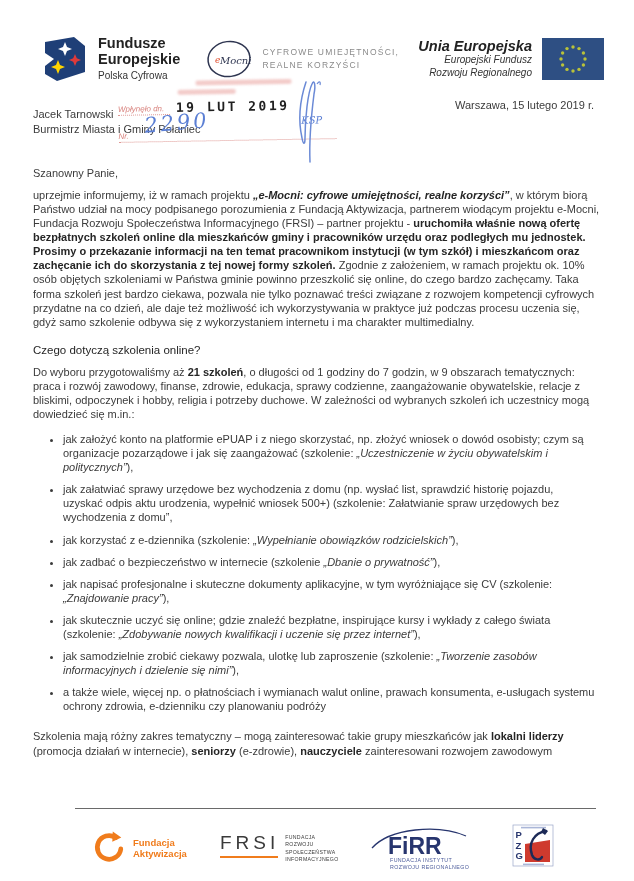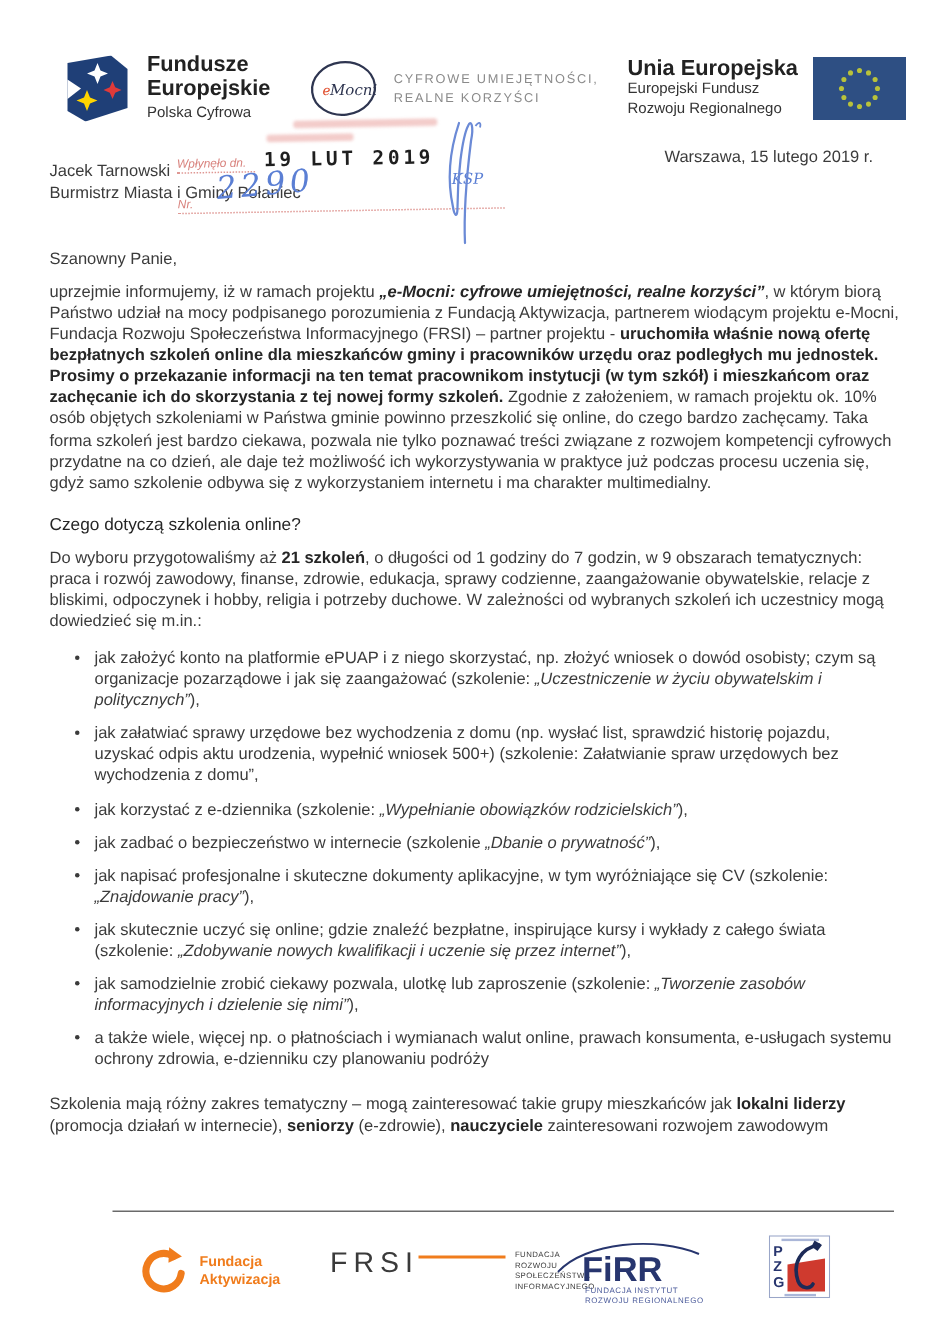--- a/index.html
+++ b/index.html
@@ -12,25 +12,25 @@
 
   
   .header{display:flex;align-items:center;justify-content:space-between;
           padding:18px 30px 0 42px;margin-top:18px;}
   .logo-fe{display:flex;align-items:center;gap:10px;}
   .fe-title{font-size:14.5px;font-weight:bold;color:#222;line-height:1.08;}
   .fe-sub{font-size:10px;color:#333;margin-top:3px;}
   .logo-emocni{display:flex;align-items:center;gap:9px;margin-left:6px;}
   .emocni-tagline{font-size:8.5px;letter-spacing:1.2px;color:#8a8a8a;line-height:1.5;}
   .logo-eu{display:flex;align-items:center;gap:10px;}
-  .eu-text{text-align:left;}
+  .eu-text{text-align:right;font-style:italic;}
   .eu-title{font-size:14.5px;font-weight:bold;color:#222;}
   .eu-sub{font-size:10px;color:#333;line-height:1.25;}
 
-  .date-line{position:absolute;top:99px;right:52px;font-size:11px;color:#3b3b3b;}
+  .date-line{position:absolute;top:99px;right:40px;font-size:11px;color:#3b3b3b;}
 
   
   .stamp{position:absolute;left:118px;top:80px;width:218px;transform:rotate(-1deg);
          color:rgba(209,108,102,.85);font-size:8px;}
   .stamp-blur{background:rgba(224,122,116,.38);filter:blur(1px);height:5px;border-radius:2px;}
   .stamp-blur.l1{width:96px;margin:0 0 4px 78px;}
   .stamp-blur.l2{width:58px;margin:0 0 5px 60px;}
   .stamp-row{display:flex;align-items:flex-end;gap:6px;}
   .received-label{font-style:italic;padding-bottom:1px;border-bottom:1px dotted rgba(209,108,102,.7);width:52px;}
   .stamp-date{color:#1f1f1f;font-weight:bold;font-size:13px;letter-spacing:2.5px;
@@ -54,21 +54,21 @@
   ul.training-list li{margin-bottom:8px;font-size:11px;line-height:1.28;padding-right:4px;}
   .closing{margin-top:16px;font-size:11px;line-height:1.3;}
 
   
   .footer{position:absolute;left:0;right:0;bottom:6px;}
   .footer-line{height:1px;background:#6a6a6a;margin:0 38px 0 75px;}
   .footer-logos{display:flex;align-items:center;margin:12px 0 0 92px;gap:0;}
   .logo-akt{display:flex;align-items:center;gap:7px;width:128px;}
   .akt-text{color:#f07c1c;font-size:9.5px;line-height:1.2;font-weight:bold;}
   .logo-frsi{display:flex;align-items:flex-start;gap:6px;width:146px;}
-  .frsi-left{display:flex;flex-direction:row;}
+  .frsi-left{display:flex;flex-direction:column;}
   .frsi-abbr{font-size:19px;letter-spacing:4px;color:#3a3a3a;font-weight:500;line-height:1;}
   .frsi-underline{height:2px;background:#f07c1c;width:58px;margin-top:4px;}
   .frsi-col{font-size:5.2px;color:#3a3a3a;line-height:1.35;letter-spacing:.3px;margin-top:1px;}
   .logo-firr{position:relative;width:140px;height:48px;}
   .logo-pzg{margin-left:6px;}
 </style>
 </head>
 <body>
 
 <div class="page">

